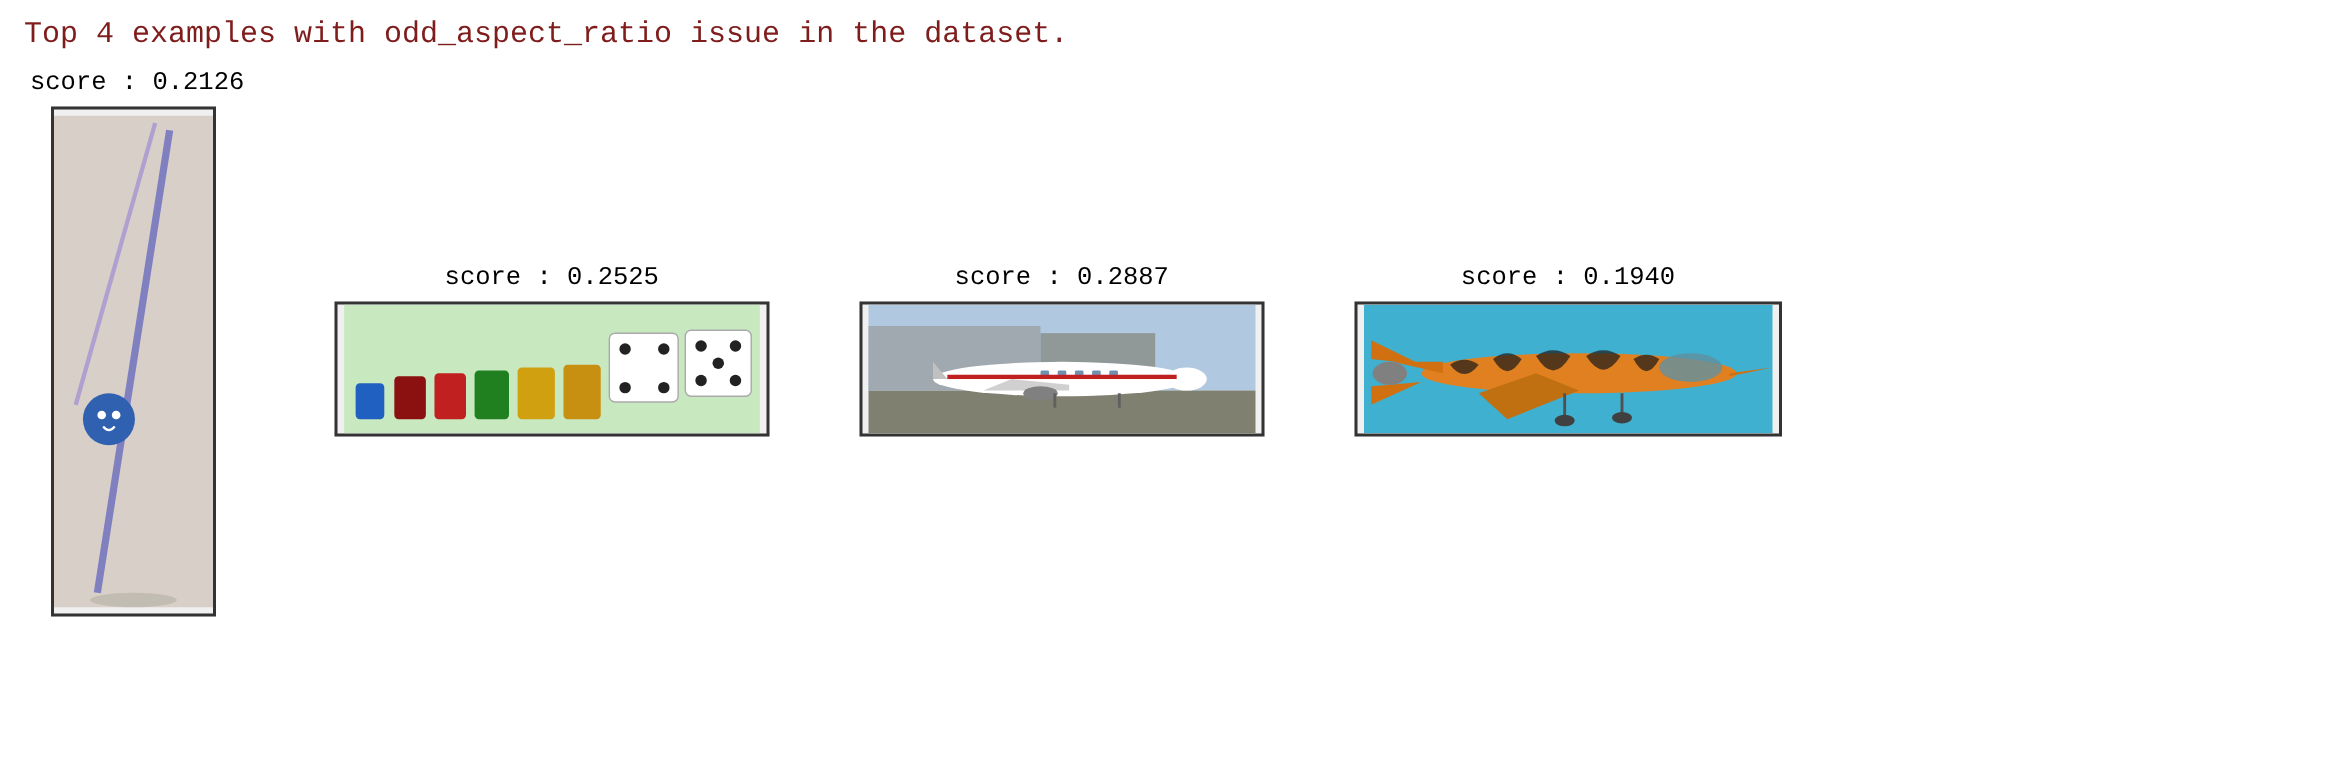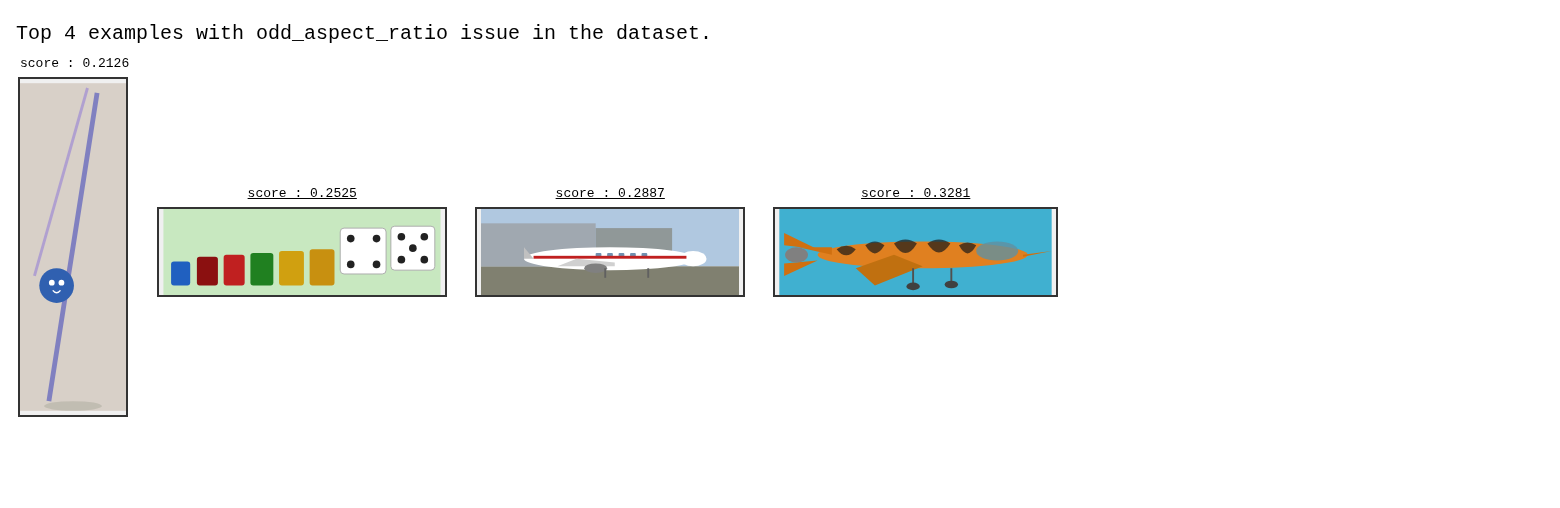--- a/index.html
+++ b/index.html
@@ -6,42 +6,42 @@
     body {
       background: #ffffff;
       font-family: 'Courier New', Courier, monospace;
       width: 1560px;
       height: 508px;
       overflow: hidden;
     }
 
     .page-title {
       font-size: 20px;
-      color: #000000;
-      padding: 20px 16px 8px 16px;
+      color: #7f1d1d;
+      padding: 10px 16px 8px 16px;
       line-height: 1.4;
     }
 
     .examples-container {
       display: flex;
       flex-direction: row;
       align-items: flex-start;
       padding: 0 16px;
       gap: 0px;
     }
 
     .example-item {
       display: flex;
       flex-direction: column;
       align-items: center;
     }
 
     .score-label {
       font-family: 'Courier New', Courier, monospace;
-      font-size: 13px;
+      font-size: 17px;
       color: #000000;
       margin-bottom: 6px;
       align-self: flex-start;
     }
 
     .image-box {
       border: 2px solid #333333;
       background: #f0f0f0;
       overflow: hidden;
       display: flex;
@@ -51,22 +51,21 @@
 
     
     .item-1 .image-box {
       width: 110px;
       height: 340px;
     }
 
     
     .item-2, .item-3, .item-4 {
       margin-top: 130px;
-      margin-left: 28px;
-      text-decoration: underline;
+      margin-left: 60px;
     }
 
     .item-2 .score-label,
     .item-3 .score-label,
     .item-4 .score-label {
       align-self: center;
       margin-bottom: 6px;
     }
 
     .item-2 .image-box {
@@ -187,21 +186,21 @@
 
         <ellipse cx="120" cy="62" rx="12" ry="5" fill="#808080"></ellipse>
 
         <line x1="130" y1="62" x2="130" y2="72" stroke="#606060" stroke-width="2"></line>
         <line x1="175" y1="62" x2="175" y2="72" stroke="#606060" stroke-width="2"></line>
       </svg>
     </div>
   </div>
 
   <div class="example-item item-4">
-    <div class="score-label">score : 0.3281</div>
+    <div class="score-label">score : 0.1940</div>
     <div class="image-box">
       <svg viewBox="0 0 285 90" xmlns="http://www.w3.org/2000/svg">
 
         <rect width="285" height="90" fill="#40b0d0"></rect>
 
         <ellipse cx="150" cy="48" rx="110" ry="14" fill="#e08020"></ellipse>
 
         <path d="M60 42 Q70 35 80 42 Q70 55 60 42Z" fill="#1a1a1a" opacity="0.7"></path>
         <path d="M90 38 Q100 30 110 38 Q100 55 90 38Z" fill="#1a1a1a" opacity="0.7"></path>
         <path d="M120 36 Q132 28 144 36 Q132 56 120 36Z" fill="#1a1a1a" opacity="0.7"></path>

